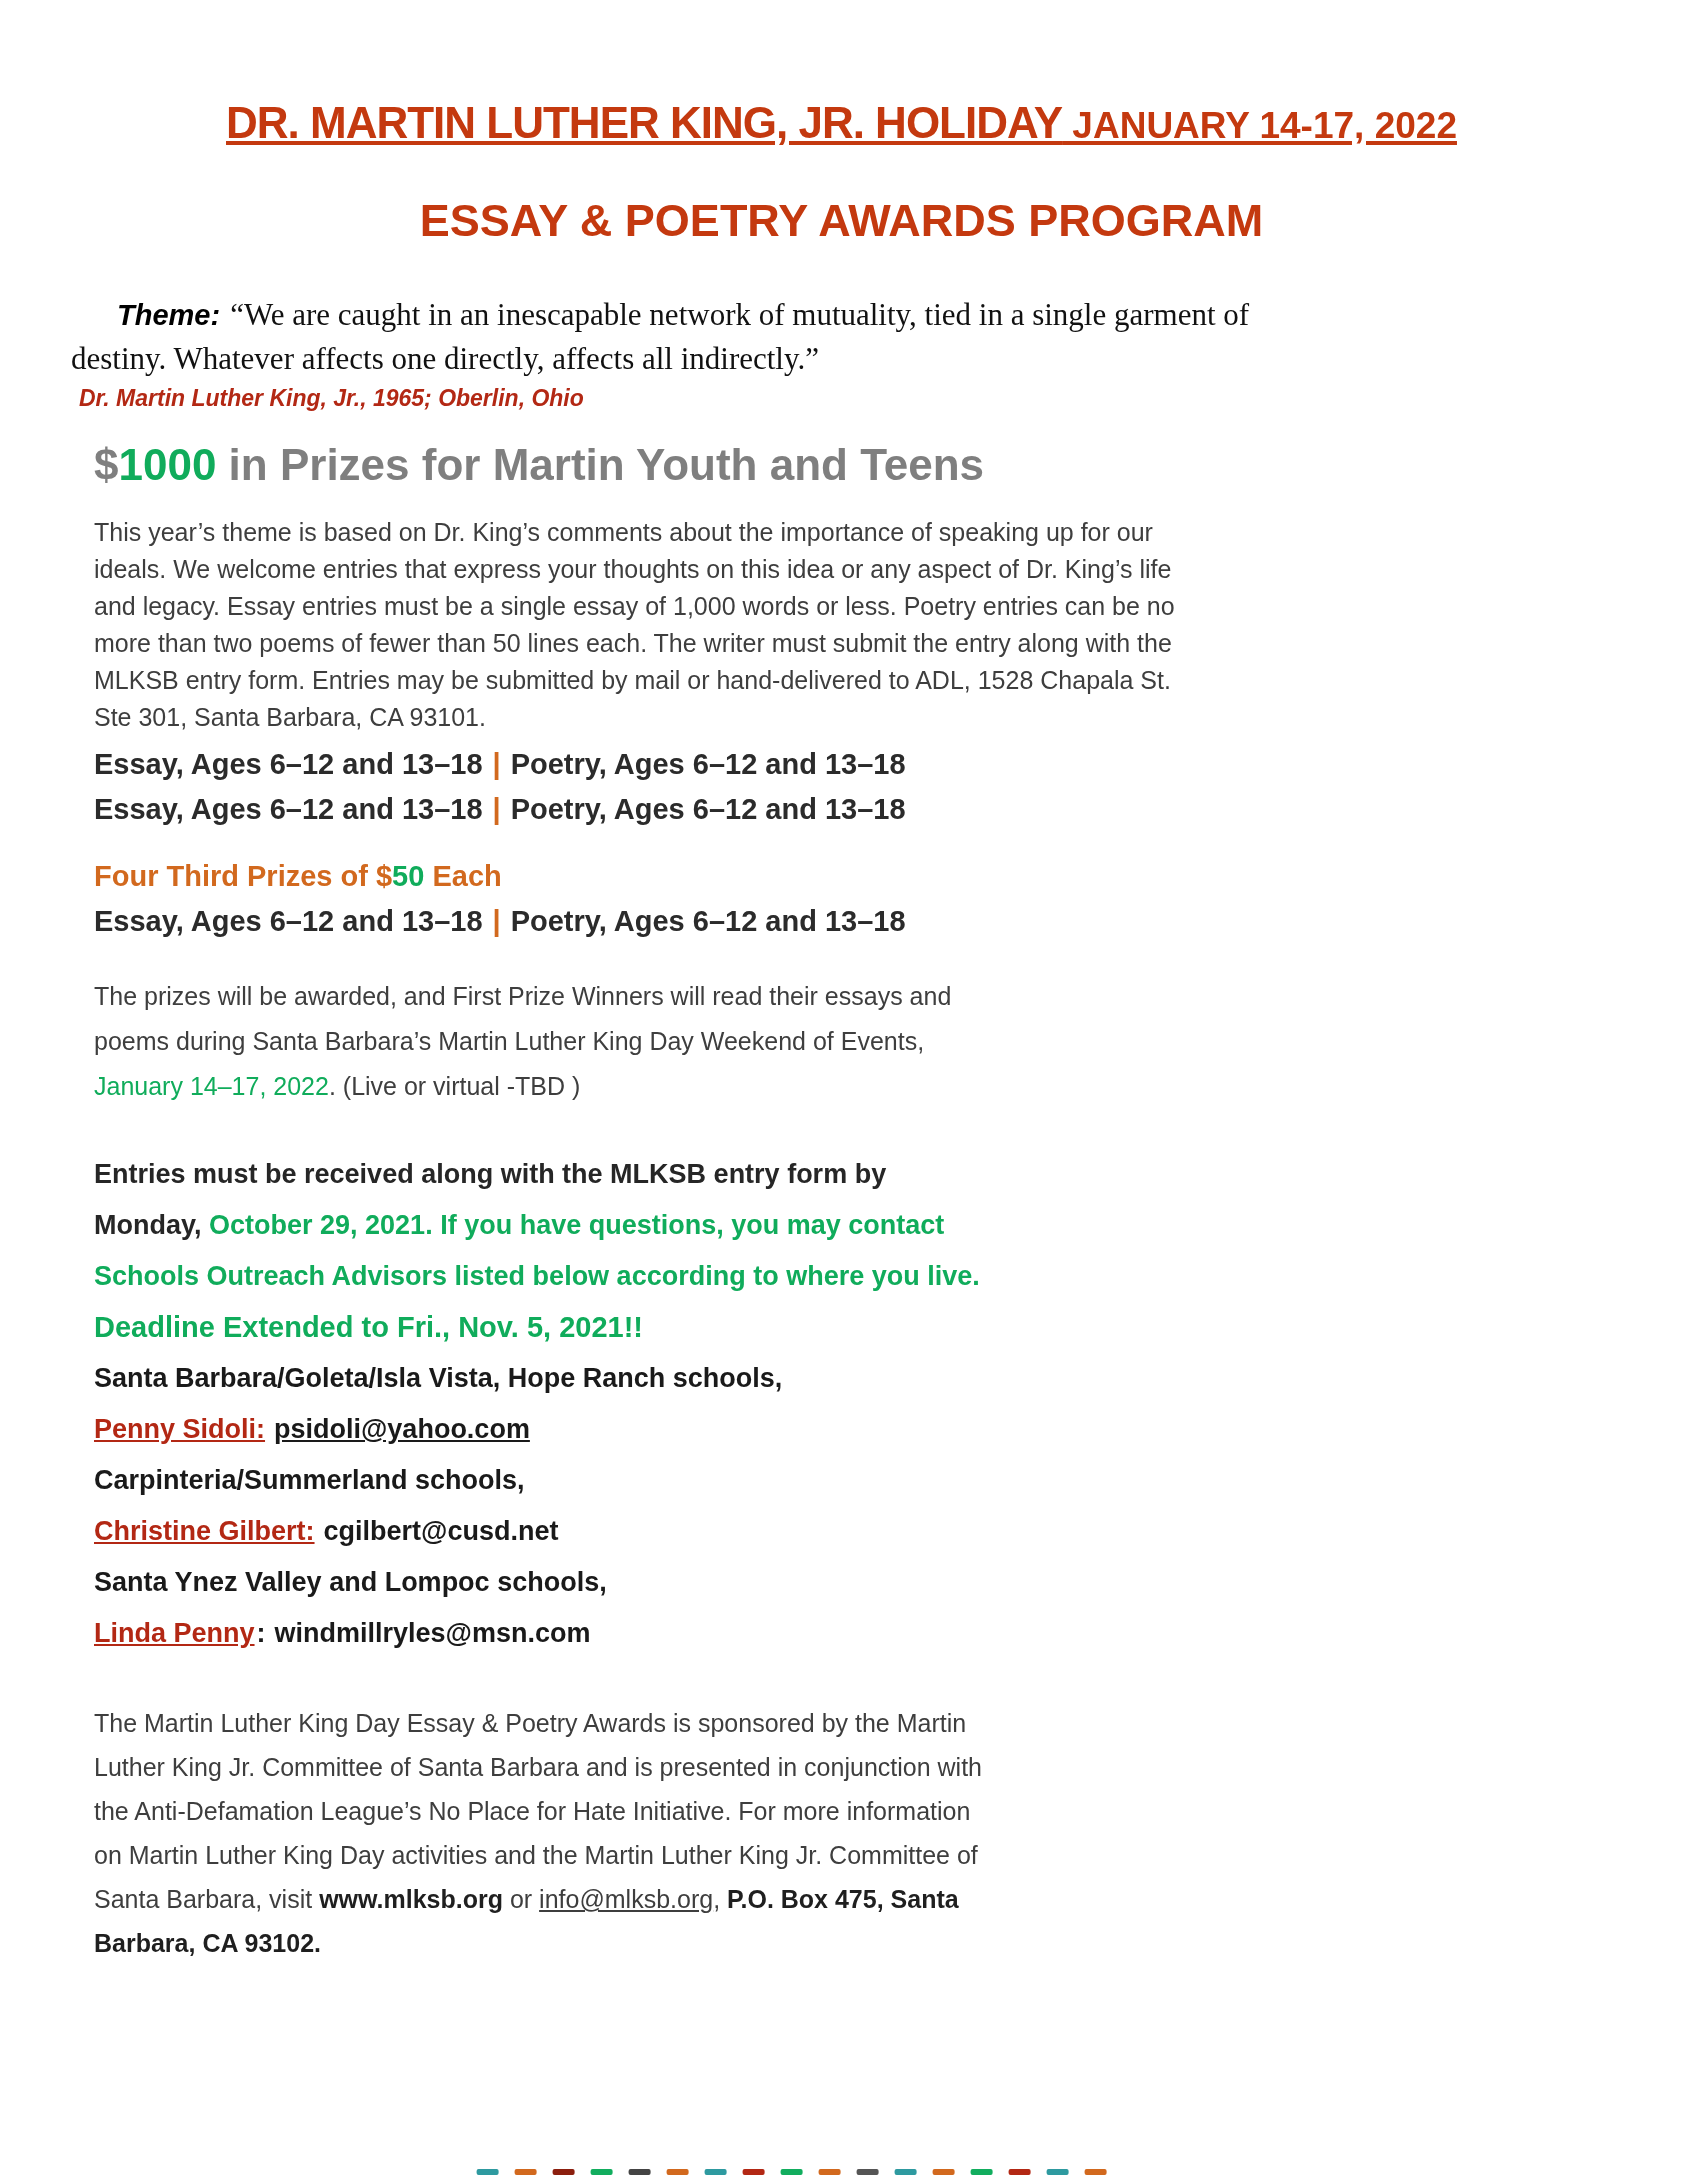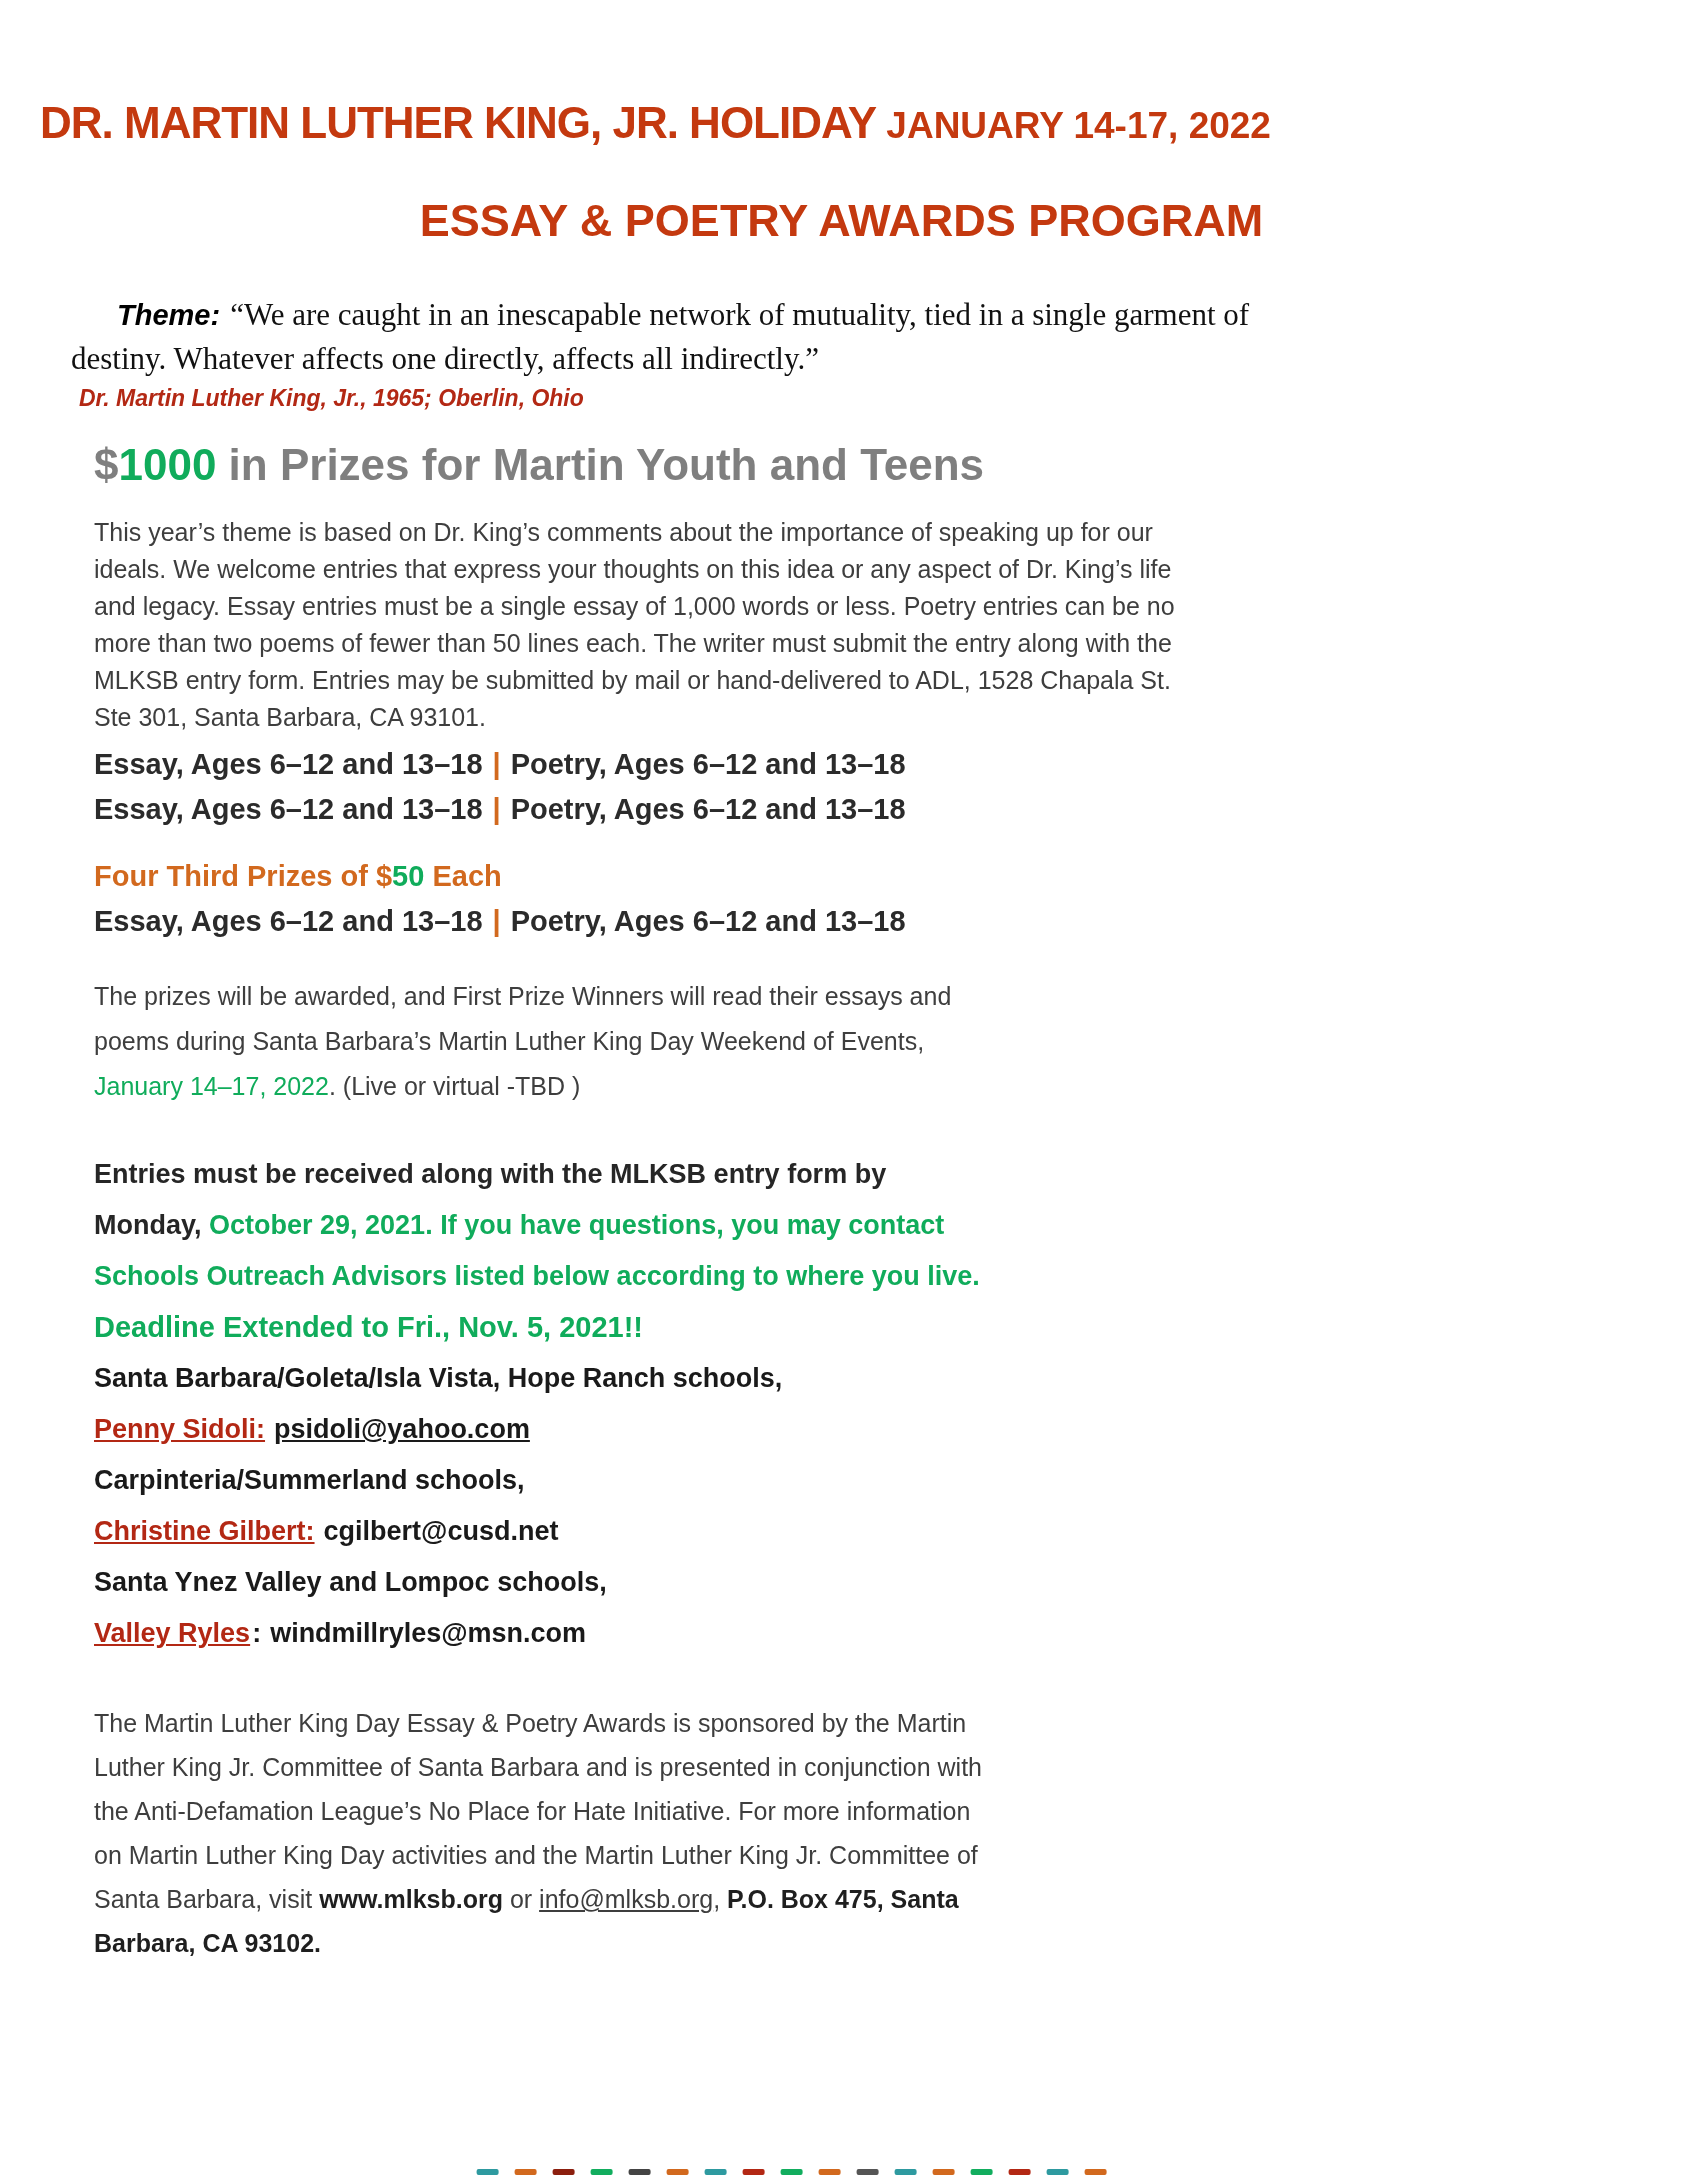--- a/index.html
+++ b/index.html
@@ -10,23 +10,24 @@
     --gray-head:#7f7f7f;
     --body:#3e3e3e;
     --dark:#262626;
   }
   html,body{margin:0;padding:0;background:#ffffff;}
   .page{
     width:1683px;height:2178px;position:relative;background:#ffffff;
     font-family:"Liberation Sans",sans-serif;color:var(--body);overflow:hidden;
   }
   .title1{
-    margin:99px 40px 0 40px;text-align:left;color:var(--title-red);
+    margin:99px 40px 0 40px;text-align:center;color:var(--title-red);
     font-weight:800;font-size:44px;letter-spacing:-1px;line-height:1.1;
     text-transform:uppercase;
+    text-decoration:underline;
   }
   .title1 .title-date{font-size:37px;letter-spacing:0;}
   .title2{
     margin:48px 40px 0 40px;text-align:center;color:var(--title-red);
     font-weight:800;font-size:45px;letter-spacing:0px;text-transform:uppercase;
   }
   .theme{
     margin:46px 0 0 71px;width:1257px;
     font-family:"Liberation Serif",serif;font-size:31px;line-height:44px;color:#111;
   }
@@ -116,21 +117,21 @@
 
   <p class="deadline">Deadline Extended to Fri., Nov. 5, 2021!!</p>
 
   <p class="contact-region">Santa Barbara/Goleta/Isla Vista, Hope Ranch schools,</p>
   <p class="contact-line"><span class="cname">Penny Sidoli:</span><span class="ul">psidoli@yahoo.com</span></p>
 
   <p class="contact-region">Carpinteria/Summerland schools,</p>
   <p class="contact-line"><span class="cname">Christine Gilbert:</span><span>cgilbert@cusd.net</span></p>
 
   <p class="contact-region">Santa Ynez Valley and Lompoc schools,</p>
-  <p class="contact-line"><span class="cname">Valley Ryles</span><span class="cname-colon">:</span><span>windmillryles@msn.com</span></p>
+  <p class="contact-line"><span class="cname">Linda Penny</span><span class="cname-colon">:</span><span>windmillryles@msn.com</span></p>
 
   <p class="footer-par"><span>The Martin Luther King Day Essay &amp; Poetry Awards is sponsored by the Martin Luther King Jr. Committee of Santa Barbara and is presented in conjunction with the Anti-Defamation League’s No Place for Hate Initiative.  For more information on Martin Luther King Day activities and the Martin Luther King Jr. Committee of Santa Barbara, visit </span><span class="b">www.mlksb.org</span><span> or </span><span class="ul">info@mlksb.org</span><span>, </span><span class="b">P.O. Box 475, Santa Barbara, CA 93102.</span></p>
 
   <div class="deco">
       <span style="background: rgb(46, 154, 160);"></span>
       <span style="background: rgb(210, 105, 30);"></span>
       <span style="background: rgb(140, 31, 14);"></span>
       <span style="background: rgb(18, 173, 94);"></span>
       <span style="background: rgb(68, 68, 68);"></span>
       <span style="background: rgb(210, 105, 30);"></span>

